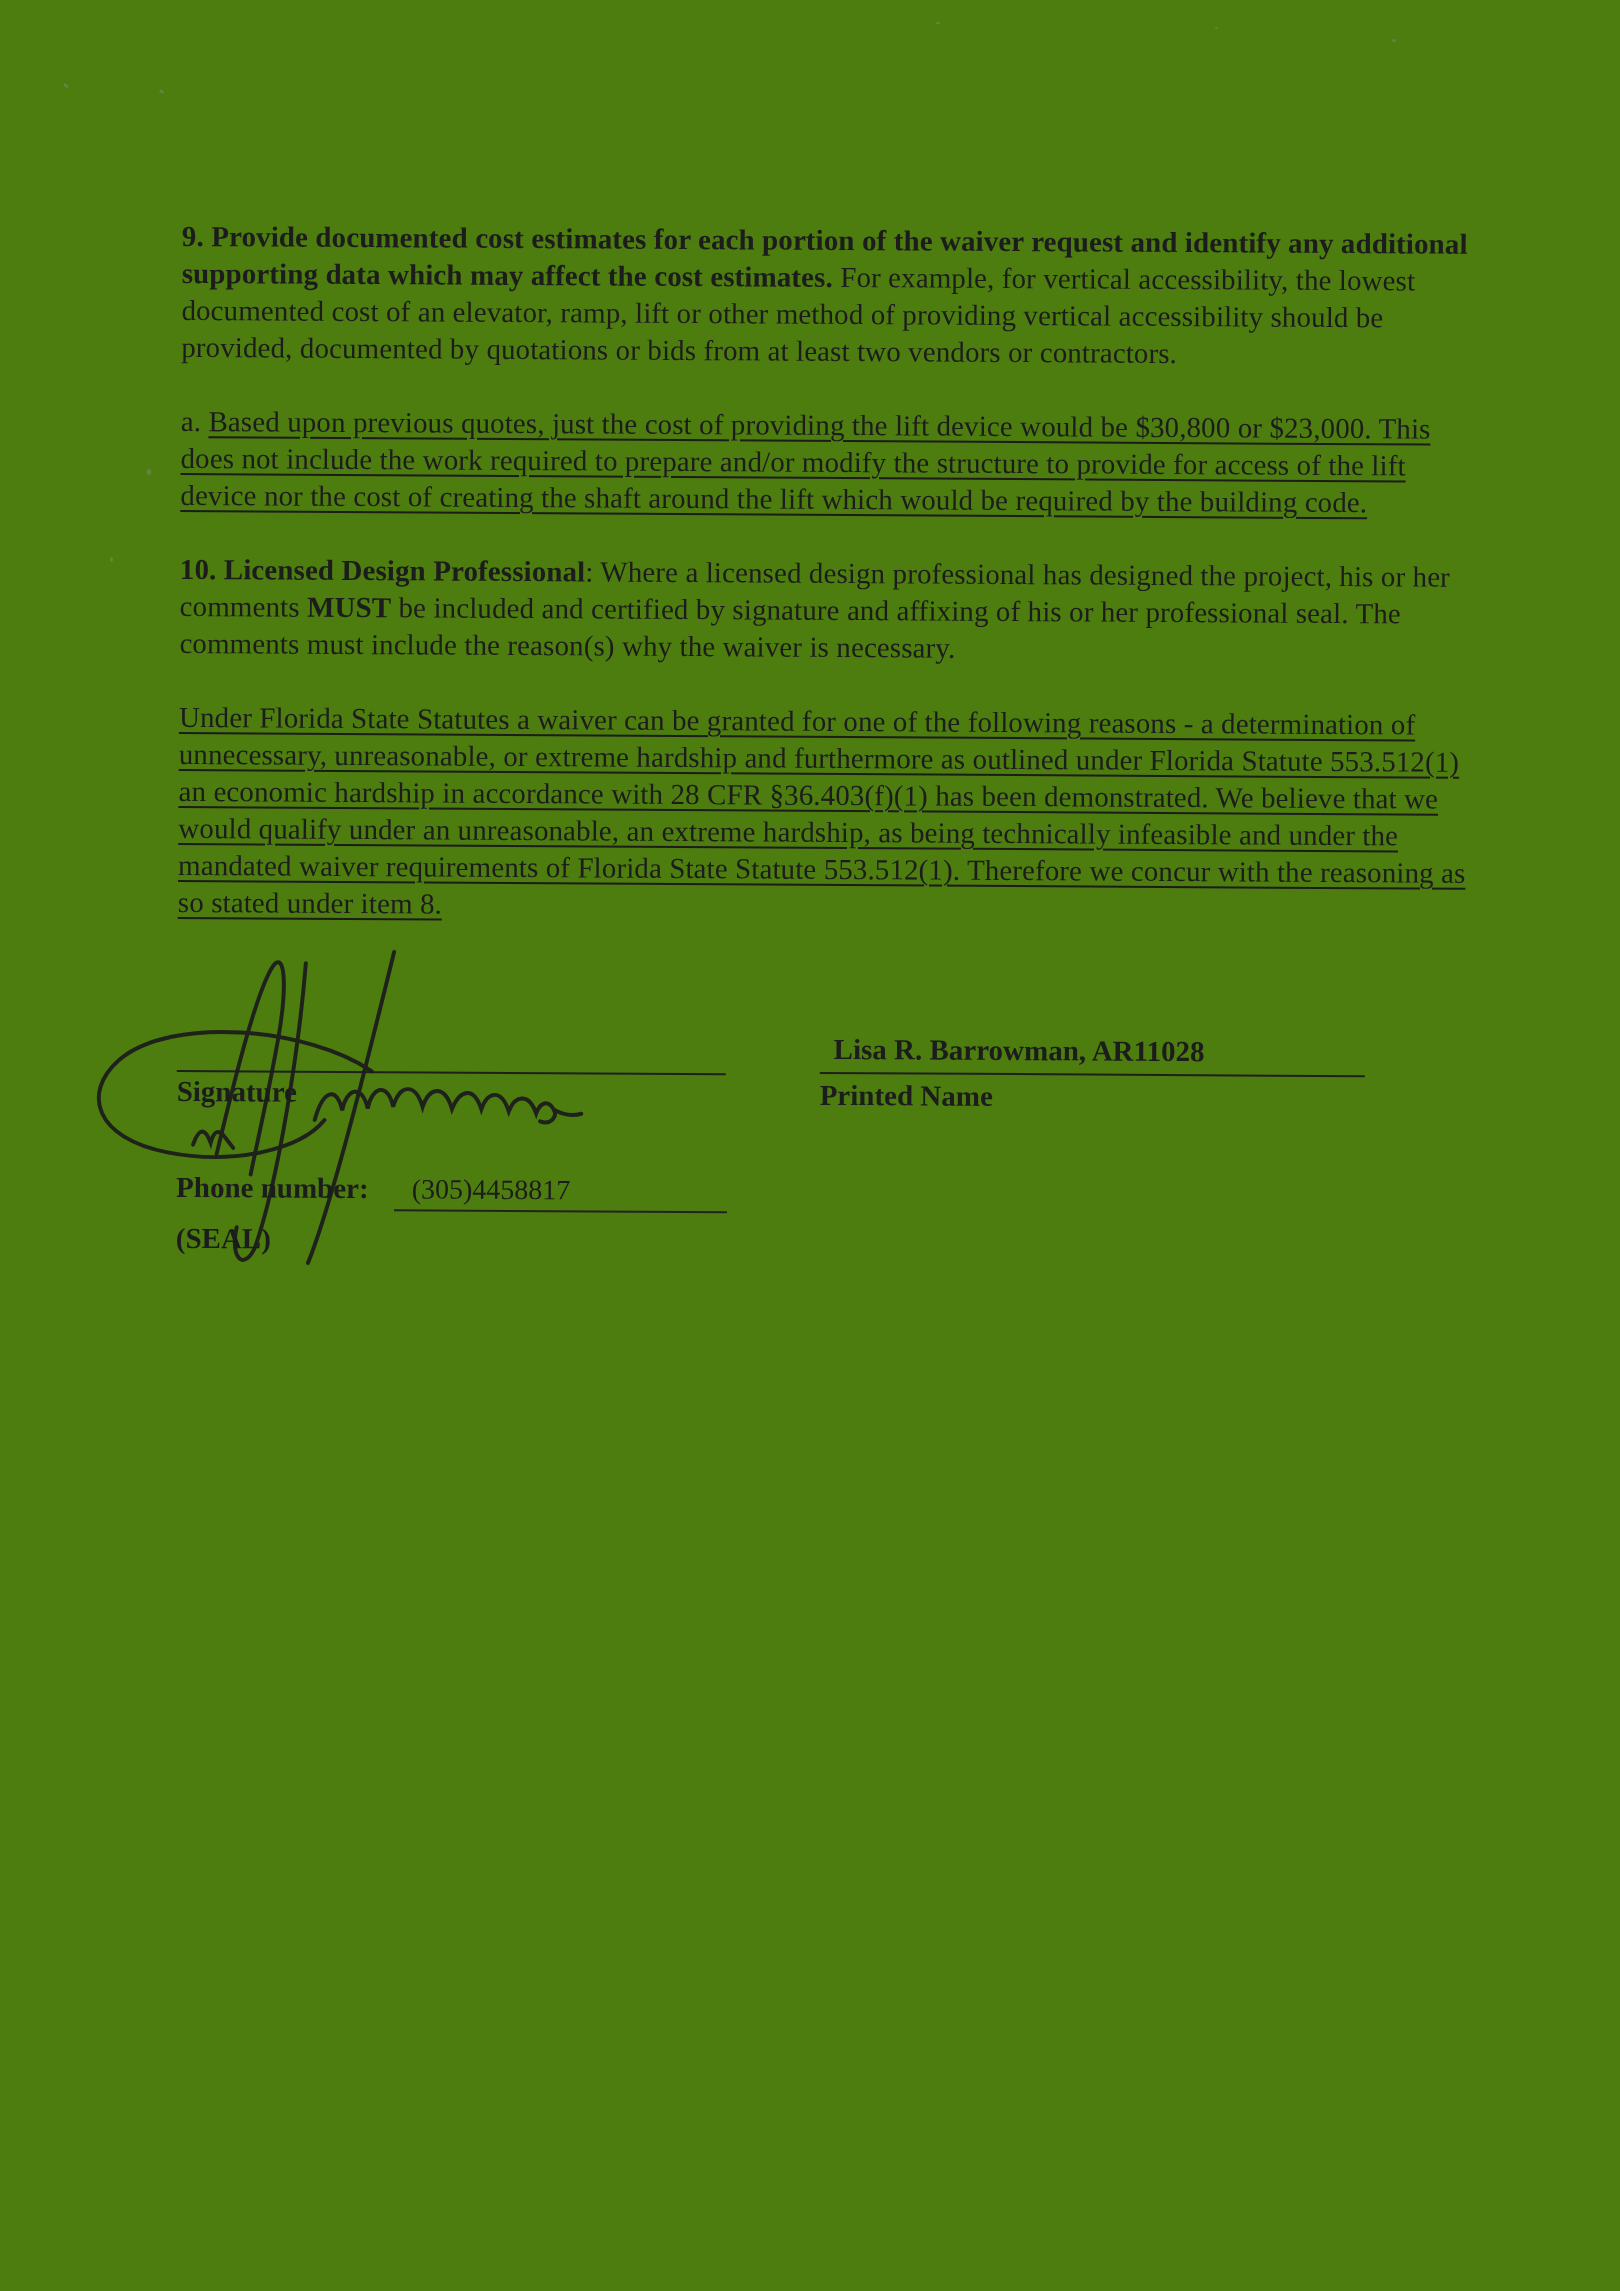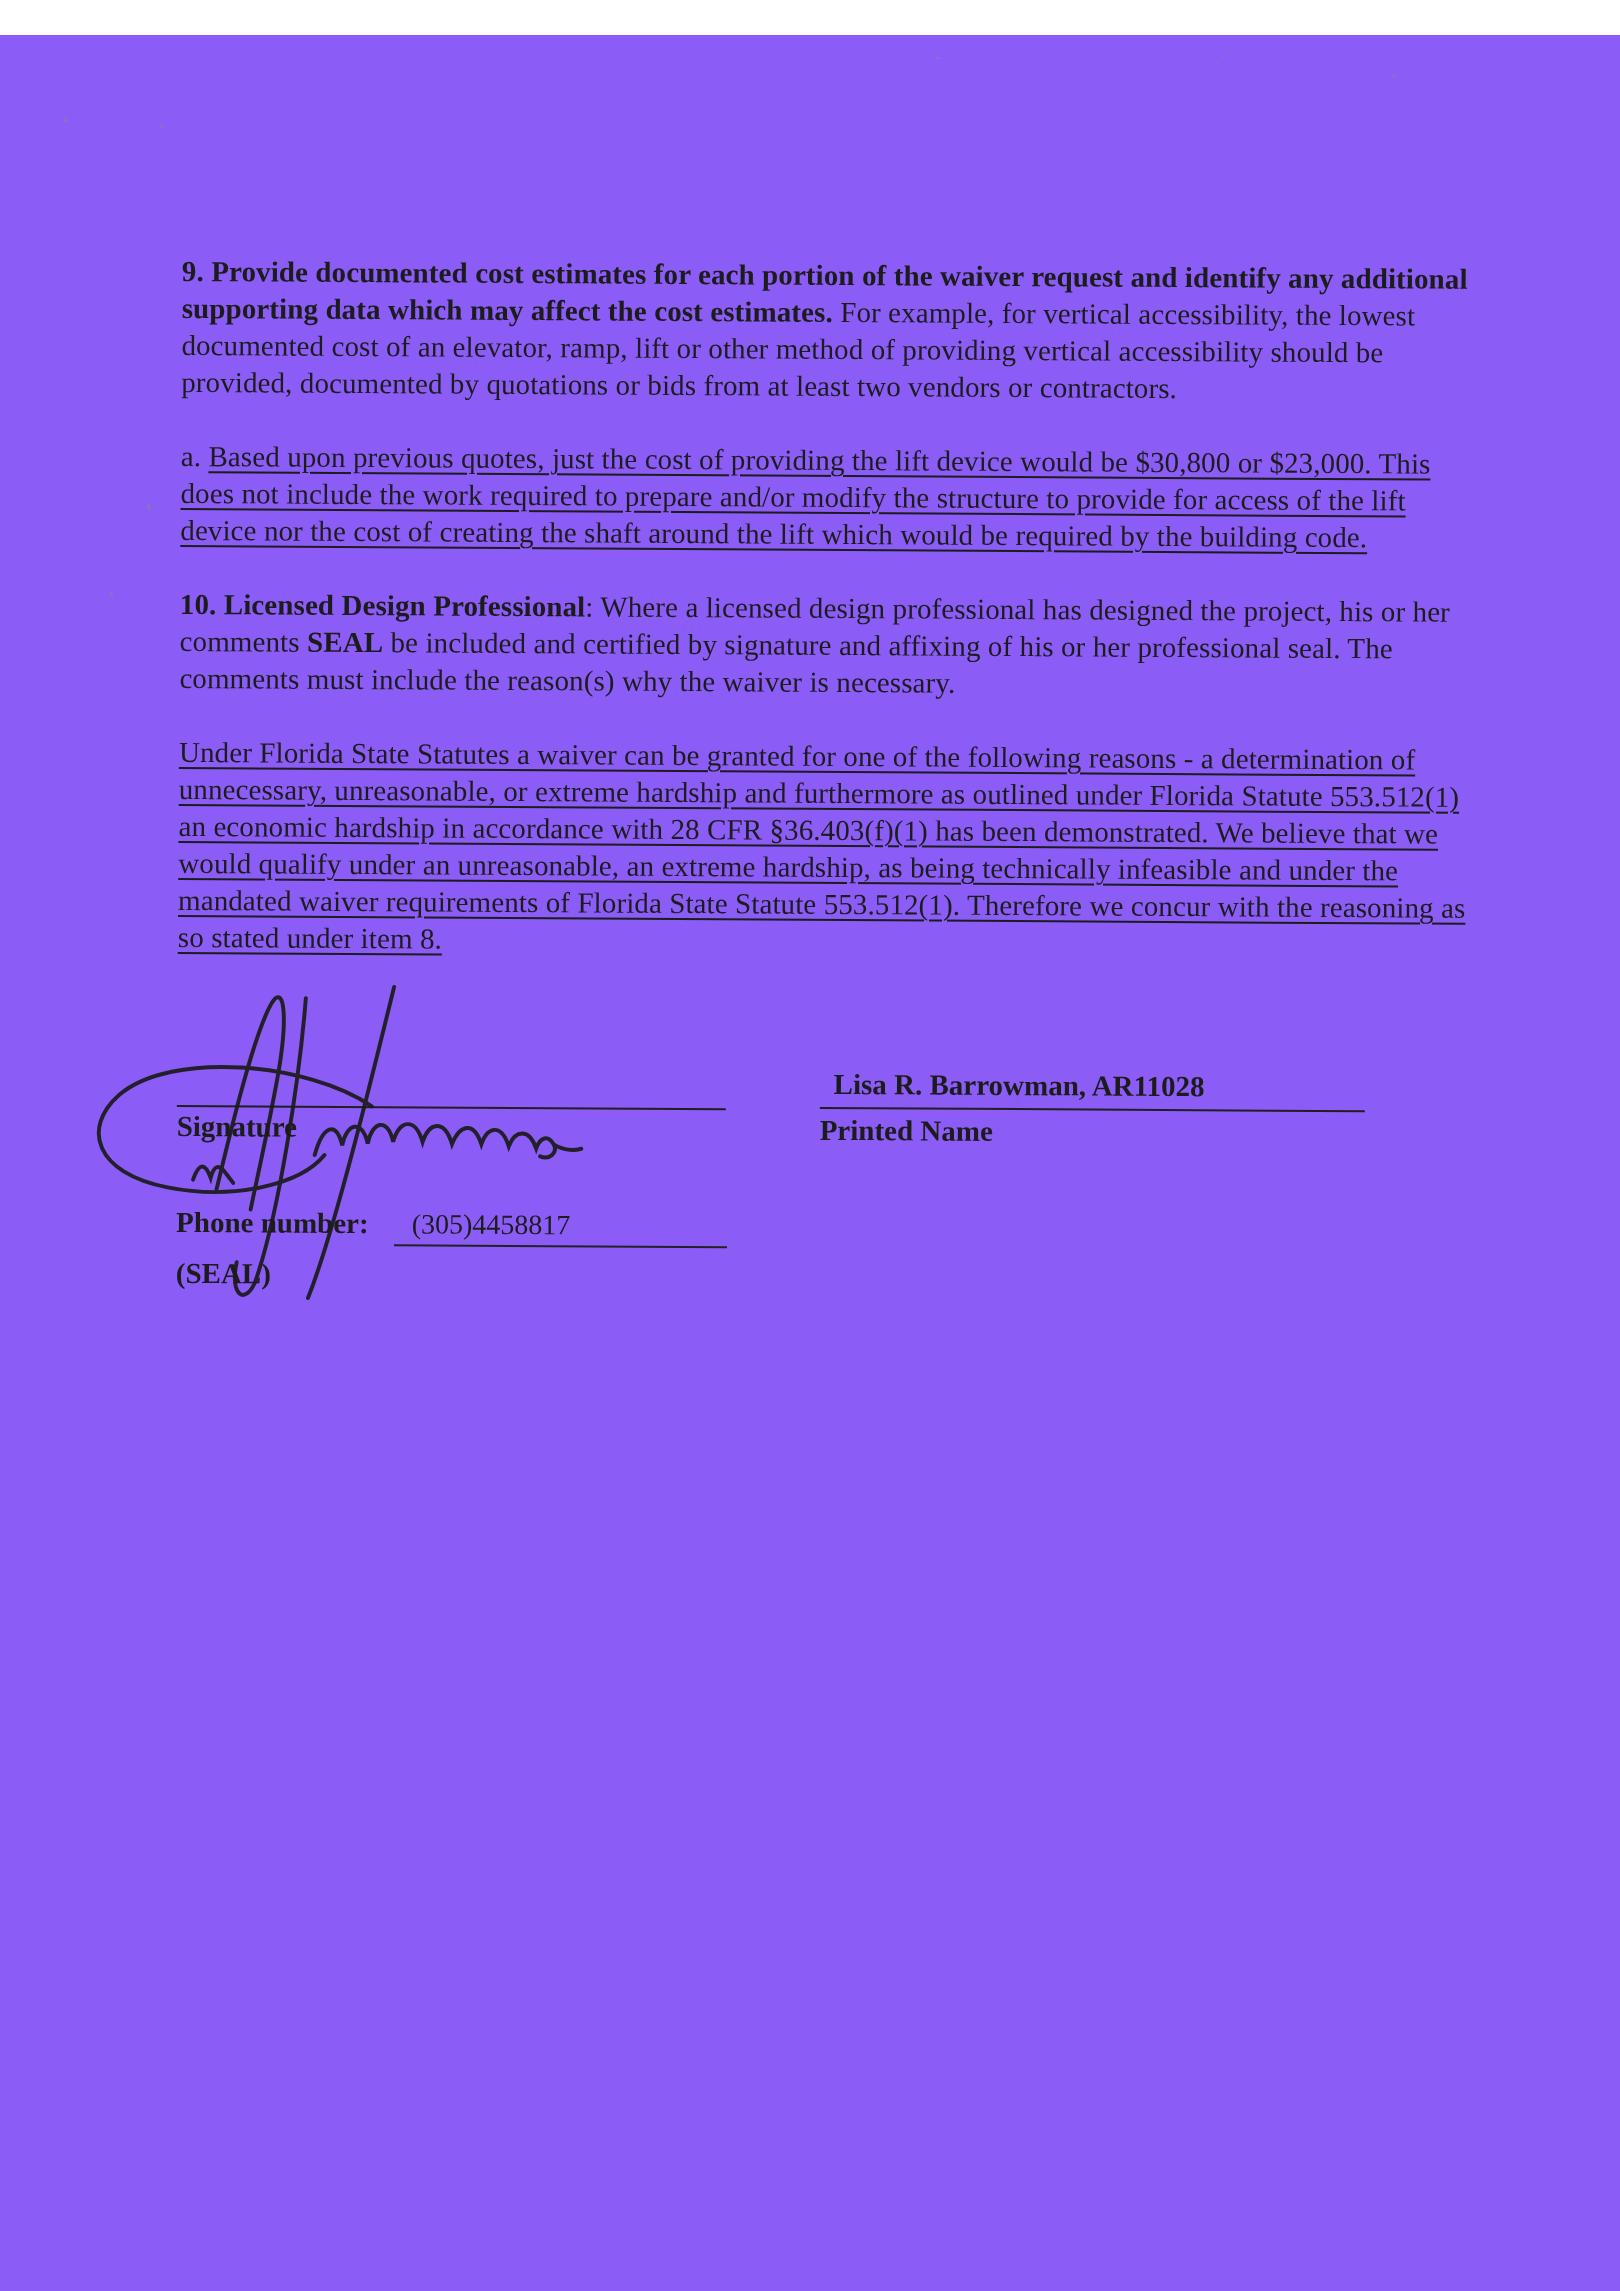--- a/index.html
+++ b/index.html
@@ -11,22 +11,21 @@
     width: 1620px;
     height: 2292px;
     position: relative;
     overflow: hidden;
     font-family: "Liberation Serif", serif;
     color: #1c1c1c;
   }
   .page {
     position: absolute;
     inset: 0;
-    background: #8b5cf6;
-    margin-top: 35px;
+    background: #4d7c0f;
   }
   .content {
     position: absolute;
     left: 0;
     top: 0;
     width: 1620px;
     box-sizing: border-box;
     padding: 218px 144px 0 182px;
     transform: rotate(0.35deg);
     transform-origin: 186px 225px;
@@ -127,21 +126,21 @@
   <div class="speck" style="left:936px;top:21.6px;width:3.9px;height:2.9px;"></div>
   <div class="speck" style="left:1215px;top:27.4px;width:2.9px;height:2px;"></div>
   <div class="speck" style="left:1392px;top:39px;width:3.9px;height:2.9px;"></div>
 
   <div class="content">
 
     <p class="doc"><span class="b">9. Provide documented cost estimates for each portion of the waiver request and identify any additional supporting data which may affect the cost estimates.</span><span> For example, for vertical accessibility, the lowest documented cost of an elevator, ramp, lift or other method of providing vertical accessibility should be provided, documented by quotations or bids from at least two vendors or contractors.</span></p>
 
     <p class="doc"><span>a. </span><span class="u">Based upon previous quotes, just the cost of providing the lift device would be $30,800 or $23,000.  This does not include the work required to prepare and/or modify the structure to provide for access of the lift device nor the cost of creating the shaft around the lift which would be required by the building code.</span></p>
 
-    <p class="doc"><span class="b">10. Licensed Design Professional</span><span>: Where a licensed design professional has designed the project, his or her comments </span><span class="b">SEAL</span><span> be included and certified by signature and affixing of his or her professional seal. The comments must include the reason(s) why the waiver is necessary.</span></p>
+    <p class="doc"><span class="b">10. Licensed Design Professional</span><span>: Where a licensed design professional has designed the project, his or her comments </span><span class="b">MUST</span><span> be included and certified by signature and affixing of his or her professional seal. The comments must include the reason(s) why the waiver is necessary.</span></p>
 
     <p class="doc"><span class="u">Under Florida State Statutes a waiver can be granted for one of the following reasons - a determination of unnecessary, unreasonable, or extreme hardship and furthermore as outlined under Florida Statute 553.512(1) an economic hardship in accordance with 28 CFR §36.403(f)(1) has been demonstrated.  We believe that we would qualify under an unreasonable, an extreme hardship, as being technically infeasible and under the mandated waiver requirements of Florida State Statute 553.512(1).  Therefore we concur with the reasoning as so stated under item 8.</span></p>
 
     <div class="sig-row">
       <div class="sig-col-left">
         <div class="sig-line"></div>
         <div class="sig-label">Signature</div>
       </div>
       <div class="sig-col-right">
         <div class="printed-name">Lisa R. Barrowman, AR11028</div>

